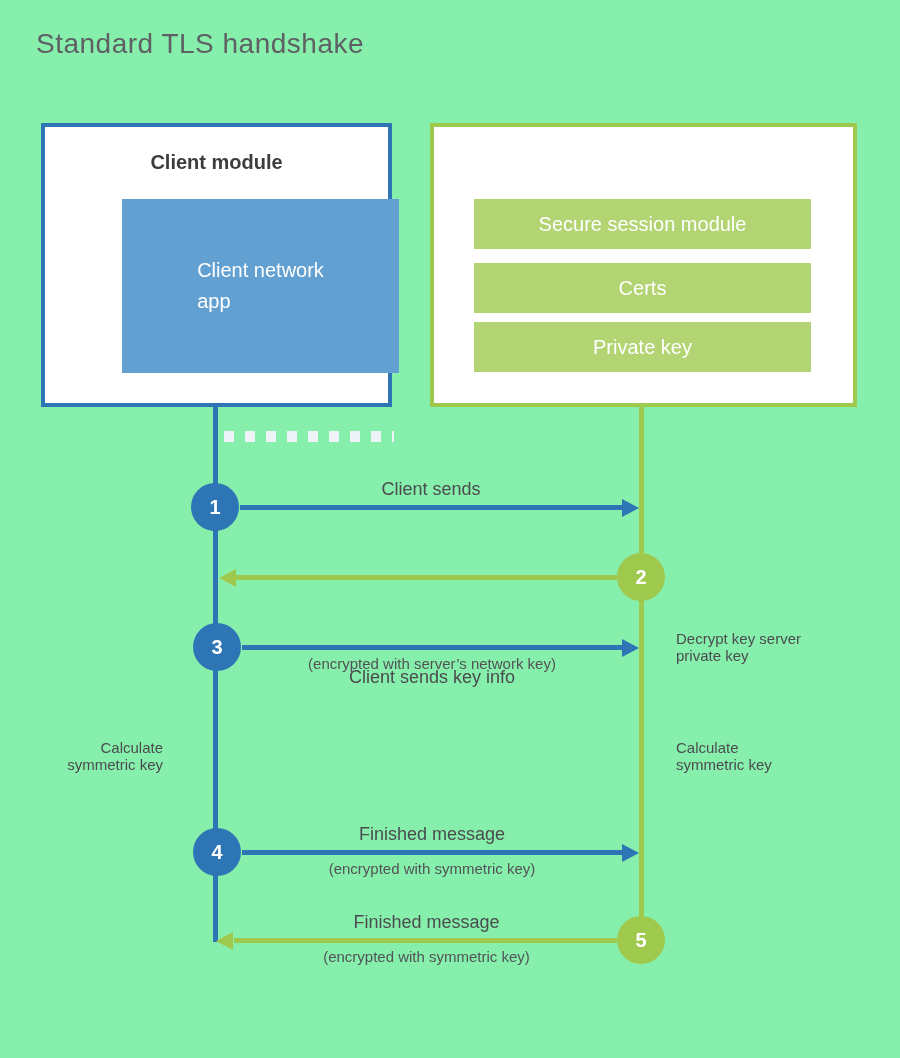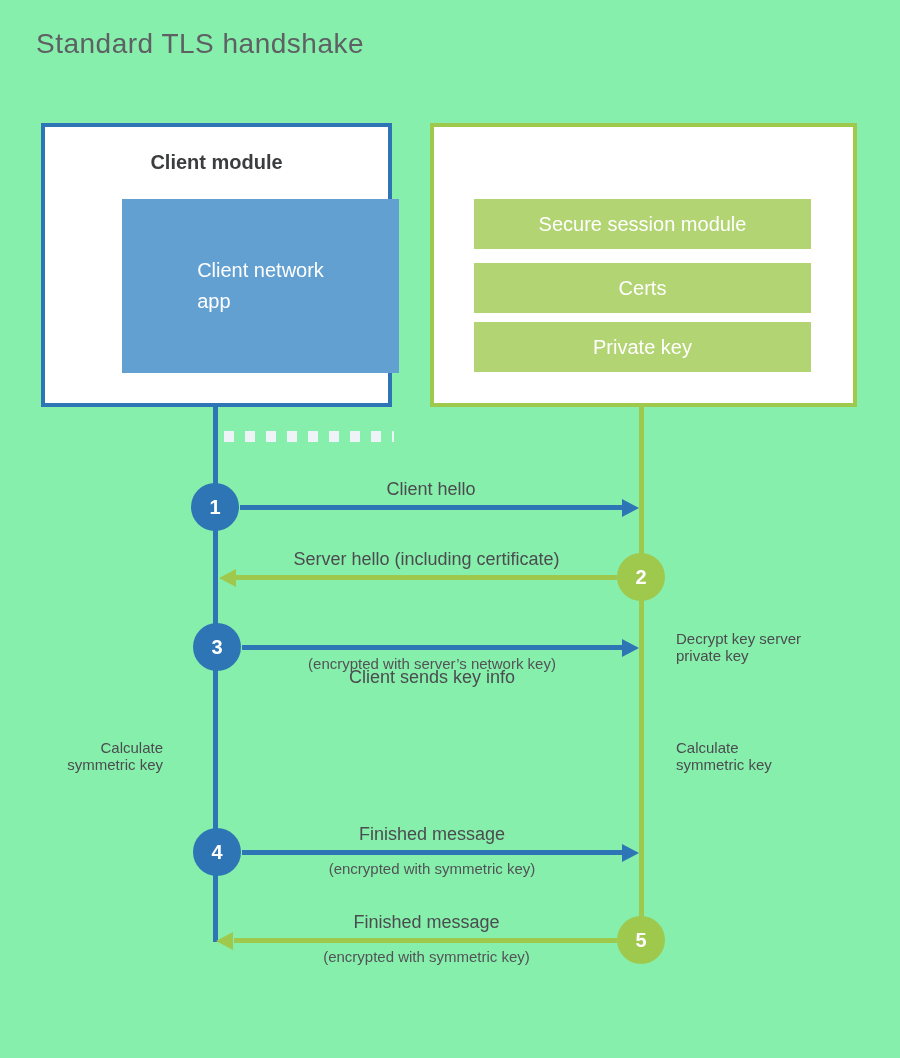--- a/index.html
+++ b/index.html
@@ -111,28 +111,27 @@
     <div class="server-module m0">Secure session module</div>
     <div class="server-module m1">Certs</div>
     <div class="server-module m2">Private key</div>
   </div>
 
   <div class="vline client-lifeline"></div>
   <div class="vline server-lifeline"></div>
 
   <div class="ghost-dashes"></div>
 
-  <div class="arrow-label s1-label">Client hello</div>
+  <div class="arrow-label s1-label">Client sends</div>
   <div class="hline blue-line s1-line"></div>
   <div class="head right s1-head"></div>
   <div class="circle blue-bg s1-circle">
     <span>1</span>
   </div>
 
-  <div class="arrow-label s2-label">Server hello (including certificate)</div>
   <div class="hline green-line s2-line"></div>
   <div class="head left s2-head"></div>
   <div class="circle green-bg s2-circle">
     <span>2</span>
   </div>
 
   <div class="arrow-label s3-label">Client sends key info</div>
   <div class="arrow-sub s3-sub">(encrypted with server’s network key)</div>
   <div class="hline blue-line s3-line"></div>
   <div class="head right s3-head"></div>

